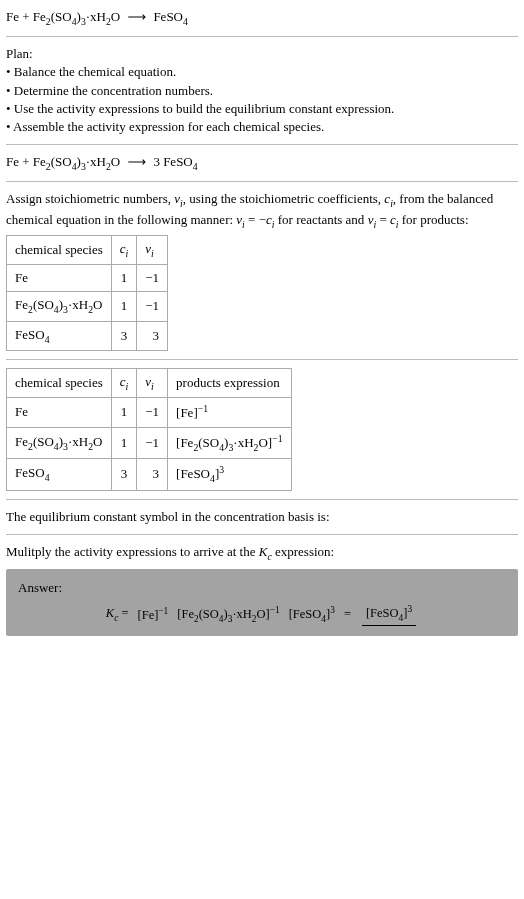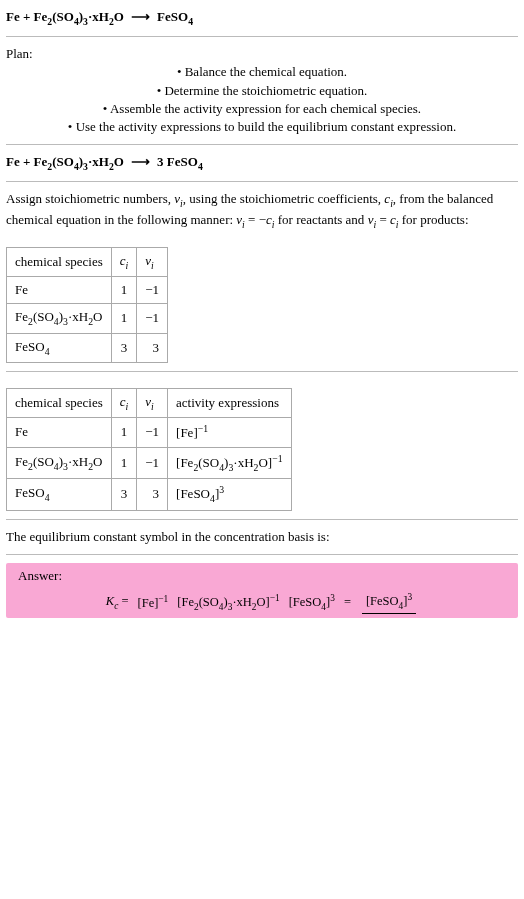--- a/index.html
+++ b/index.html
@@ -20,65 +20,63 @@
       margin-bottom: 8px;
     }
     hr {
       border: none;
       border-top: 1px solid #bbb;
       margin: 8px 0;
     }
     .equation {
       font-family: Georgia, serif;
       white-space: nowrap;
-      font-weight: bold;
     }
     sub {
       font-size: 0.75em;
       vertical-align: sub;
     }
     sup {
       font-size: 0.75em;
       vertical-align: super;
     }
     .arrow {
       display: inline-block;
       margin: 0 4px;
     }
     ul {
       list-style: none;
       padding-left: 0;
-      text-align: center;
     }
     ul li::before {
       content: "• ";
     }
     table {
       border-collapse: collapse;
-      margin-top: 16px;
+      margin-top: 4px;
       font-size: 13px;
     }
     th, td {
       border: 1px solid #aaa;
       padding: 4px 8px;
       text-align: left;
       vertical-align: middle;
     }
     th {
       font-weight: normal;
     }
     .center {
       text-align: center;
     }
     .right {
       text-align: right;
     }
     .answer-box {
-      background: #f9a8d4;
-      padding: 4px 12px;
+      background: #a3a3a3;
+      padding: 10px 12px;
       border-radius: 2px;
       margin-top: 6px;
     }
     .answer-label {
       margin-bottom: 6px;
     }
     .frac {
       display: inline-block;
       text-align: center;
       vertical-align: middle;
@@ -113,23 +111,23 @@
     Fe + Fe<sub>2</sub>(SO<sub>4</sub>)<sub>3</sub>·xH<sub>2</sub>O <span class="arrow">⟶</span> FeSO<sub>4</sub>
   </div>
 </div>
 
 <hr>
 
 <div class="section">
   <div>Plan:</div>
   <ul>
     <li>Balance the chemical equation.</li>
-    <li>Determine the stoichiometric equation.</li>
+    <li>Determine the concentration numbers.</li>
+    <li>Use the activity expressions to build the equilibrium constant expression.</li>
     <li>Assemble the activity expression for each chemical species.</li>
-    <li>Use the activity expressions to build the equilibrium constant expression.</li>
   </ul>
 </div>
 
 <hr>
 
 <div class="section">
   <div class="equation">
     Fe + Fe<sub>2</sub>(SO<sub>4</sub>)<sub>3</sub>·xH<sub>2</sub>O <span class="arrow">⟶</span> 3 FeSO<sub>4</sub>
   </div>
 </div>
@@ -168,21 +166,21 @@
 
 <hr>
 
 <div class="section">
   <table>
     <tbody>
         <tr>
       <th>chemical species</th>
       <th><span class="italic">c<sub>i</sub></span></th>
       <th><span class="italic">ν<sub>i</sub></span></th>
-      <th>activity expressions</th>
+      <th>products expression</th>
     </tr>
     <tr>
       <td>Fe</td>
       <td class="center">1</td>
       <td class="right">−1</td>
       <td>[Fe]<sup>−1</sup></td>
     </tr>
     <tr>
       <td>Fe<sub>2</sub>(SO<sub>4</sub>)<sub>3</sub>·xH<sub>2</sub>O</td>
       <td class="center">1</td>
@@ -201,20 +199,23 @@
 
 <hr>
 
 <div class="section">
   <div>The equilibrium constant symbol in the concentration basis is:</div>
 </div>
 
 <hr>
 
 <div class="section">
+  <div>
+    Mulitply the activity expressions to arrive at the <span class="italic">K<sub>c</sub></span> expression:
+  </div>
   <div class="answer-box">
     <div class="answer-label">Answer:</div>
     <div class="kc-eq">
       <span><span class="italic">K<sub>c</sub></span> =</span>
       <span>[Fe]<sup>−1</sup></span>
       <span>[Fe<sub>2</sub>(SO<sub>4</sub>)<sub>3</sub>·xH<sub>2</sub>O]<sup>−1</sup></span>
       <span>[FeSO<sub>4</sub>]<sup>3</sup></span>
       <span>=</span>
       <span class="frac">
         <span class="num">[FeSO<sub>4</sub>]<sup>3</sup></span>

